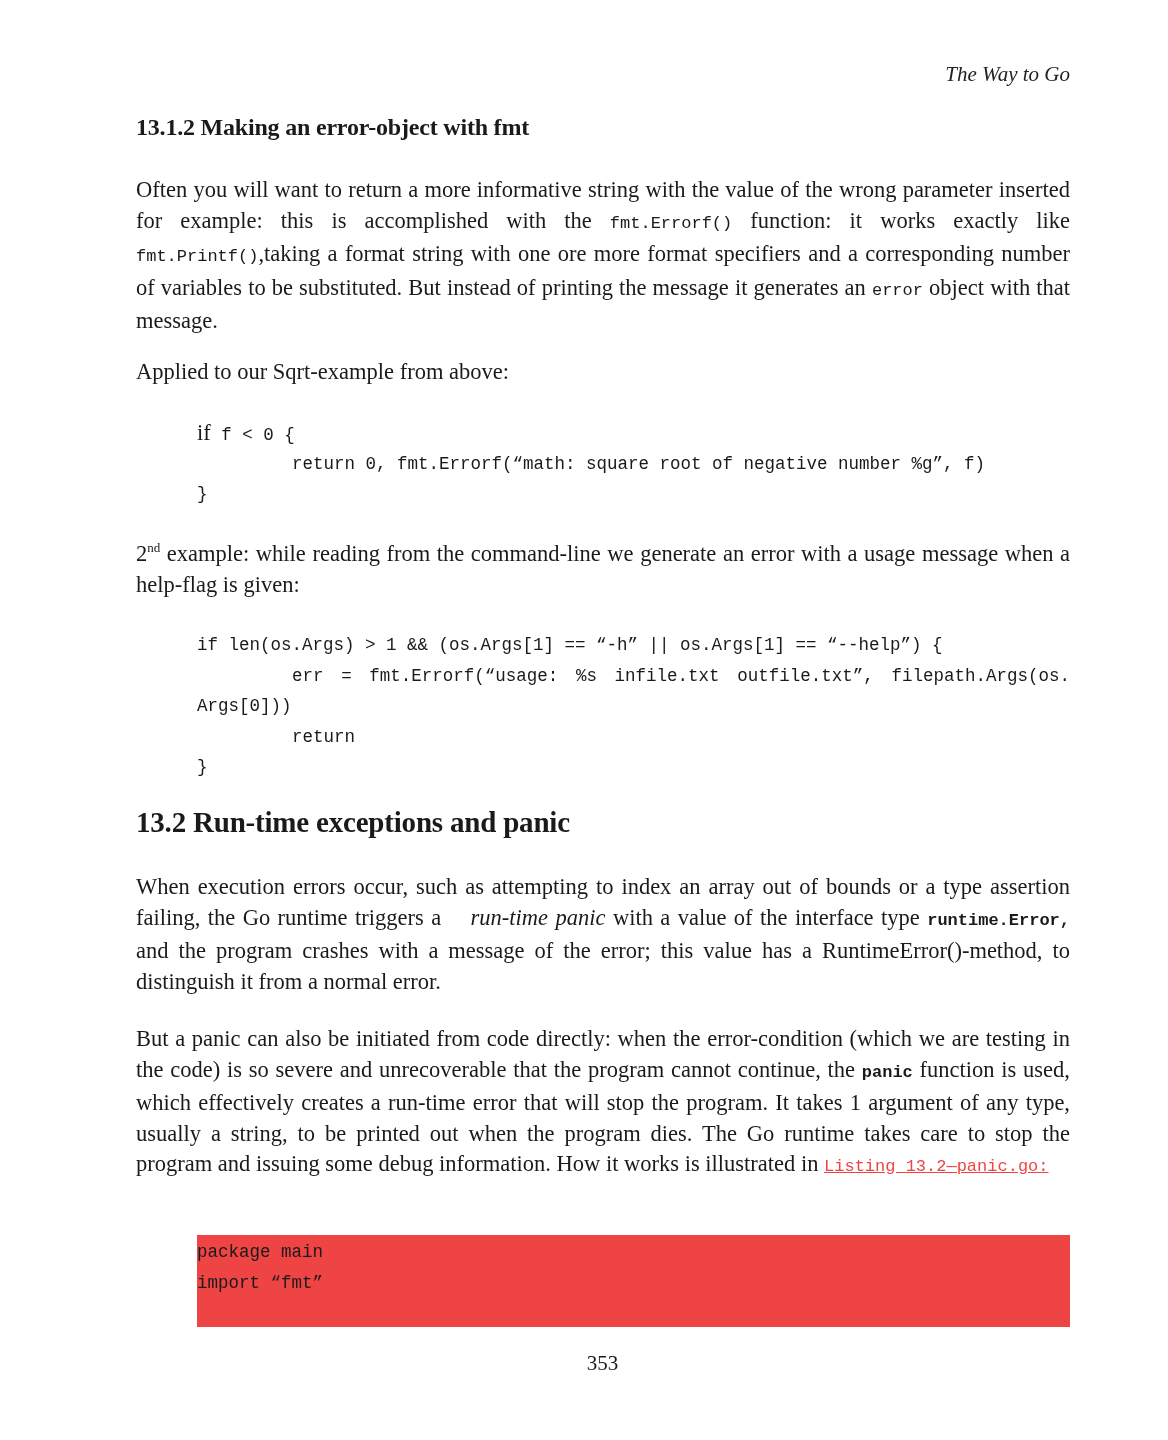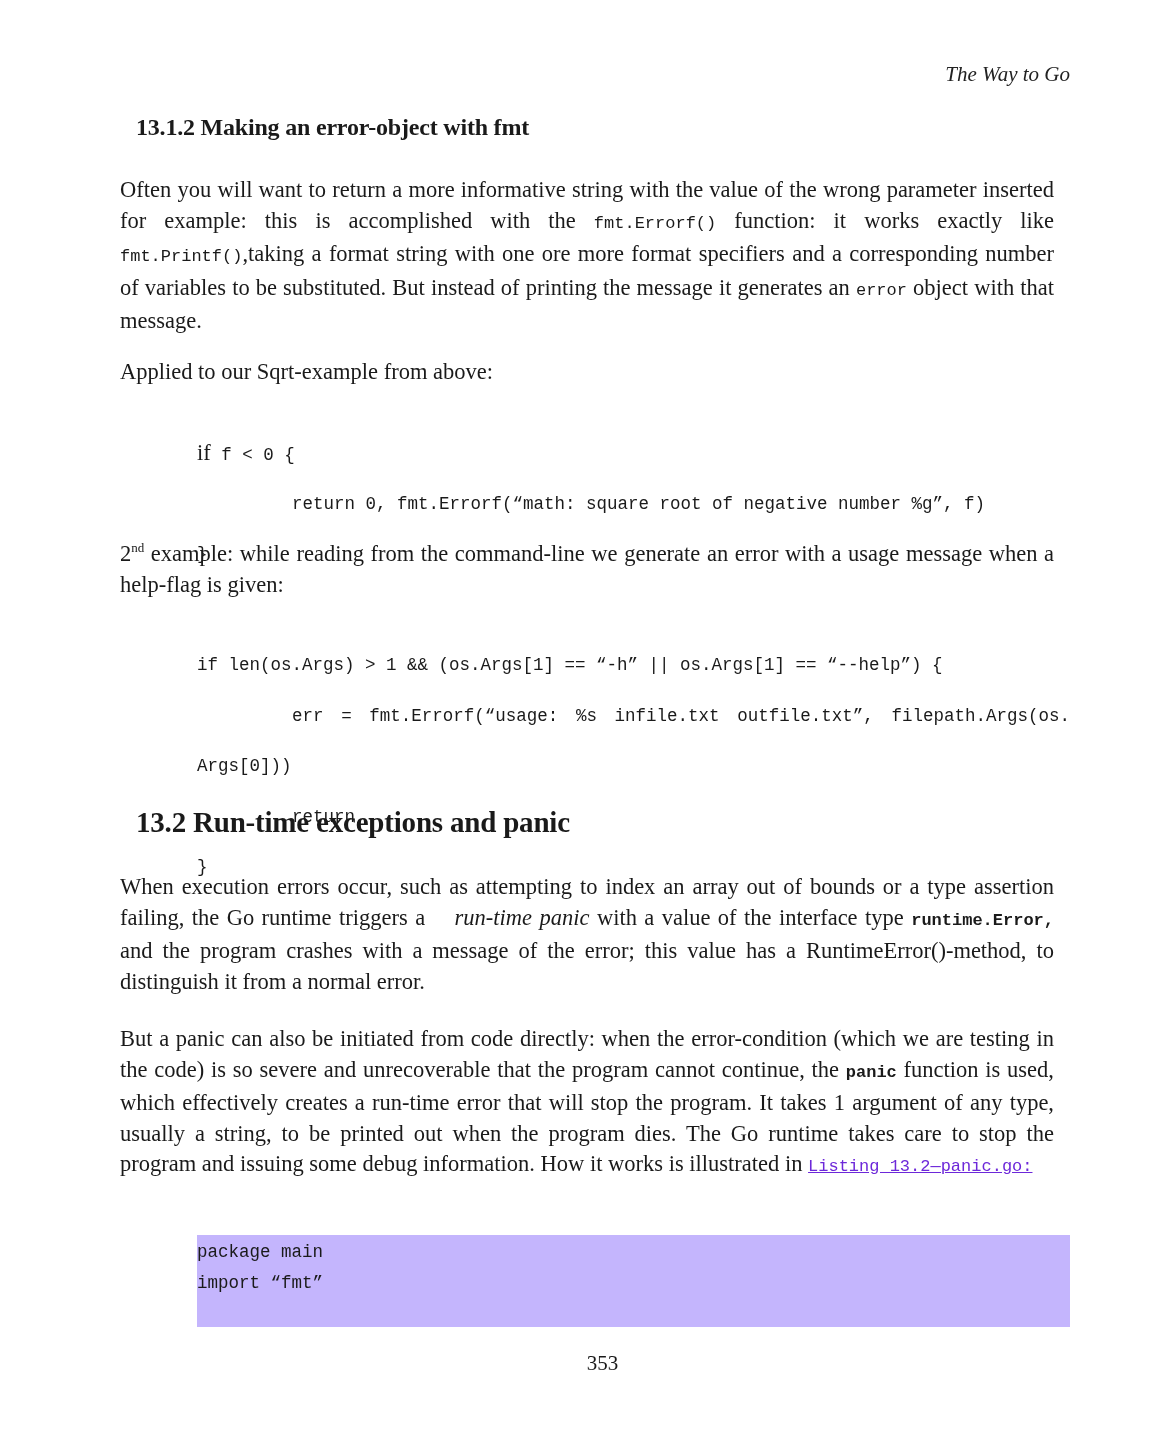--- a/index.html
+++ b/index.html
@@ -15,50 +15,50 @@
   }
   .h3 {
     position: absolute; left: 136px; top: 114px;
     font-weight: bold; font-size: 24px; color: #1a1a1a; letter-spacing: -0.2px;
   }
   .h2 {
     position: absolute; left: 136px; top: 806px;
     font-weight: bold; font-size: 29px; color: #1a1a1a; letter-spacing: -0.2px;
   }
   .para {
-    position: absolute; left: 120px; width: 934px;
+    position: absolute; left: 136px; width: 934px;
     font-size: 22.5px; line-height: 30.5px; text-align: justify;
     margin: 0; color: #1a1a1a;
   }
   .para .c {
     font-family: "Liberation Mono", "DejaVu Sans Mono", monospace;
     font-size: 17px;
   }
   .para .cb {
     font-family: "Liberation Mono", "DejaVu Sans Mono", monospace;
     font-size: 17px; font-weight: bold;
   }
   .para .link {
     font-family: "Liberation Mono", "DejaVu Sans Mono", monospace;
-    font-size: 17px; text-decoration: underline; color: #6d28d9;
+    font-size: 17px; text-decoration: underline; color: #ef4444;
   }
   .para i { font-style: italic; margin-left: 22px; }
   .para sup { font-size: 13px; line-height: 0; vertical-align: 9px; }
   .code {
     position: absolute; left: 197px; width: 873px;
     font-family: "Liberation Mono", "DejaVu Sans Mono", monospace;
     font-size: 17.5px; line-height: 30.5px; color: #1a1a1a;
   }
-  .code .line { white-space: pre; height: 30.5px; margin-top: 20px; }
+  .code .line { white-space: pre; height: 30.5px; }
   .code .ind { padding-left: 95px; }
   .code .serif { font-family: "Liberation Serif", "DejaVu Serif", serif; font-size: 22.5px; }
   .code .just { display: flex; justify-content: space-between; white-space: pre; gap: 11px; }
   .listing {
     position: absolute; left: 197px; top: 1235px; width: 873px; height: 92px;
-    background: #c4b5fd;
+    background: #ef4444;
     font-family: "Liberation Mono", "DejaVu Sans Mono", monospace;
     font-size: 17.5px; line-height: 30.5px; color: #1a1a1a;
   }
   .listing .line { white-space: pre; padding-top: 0; }
   .page-number {
     position: absolute; left: 0; width: 1205px; text-align: center; top: 1351px;
     font-size: 21px; color: #1a1a1a;
   }
 </style>
 </head>

